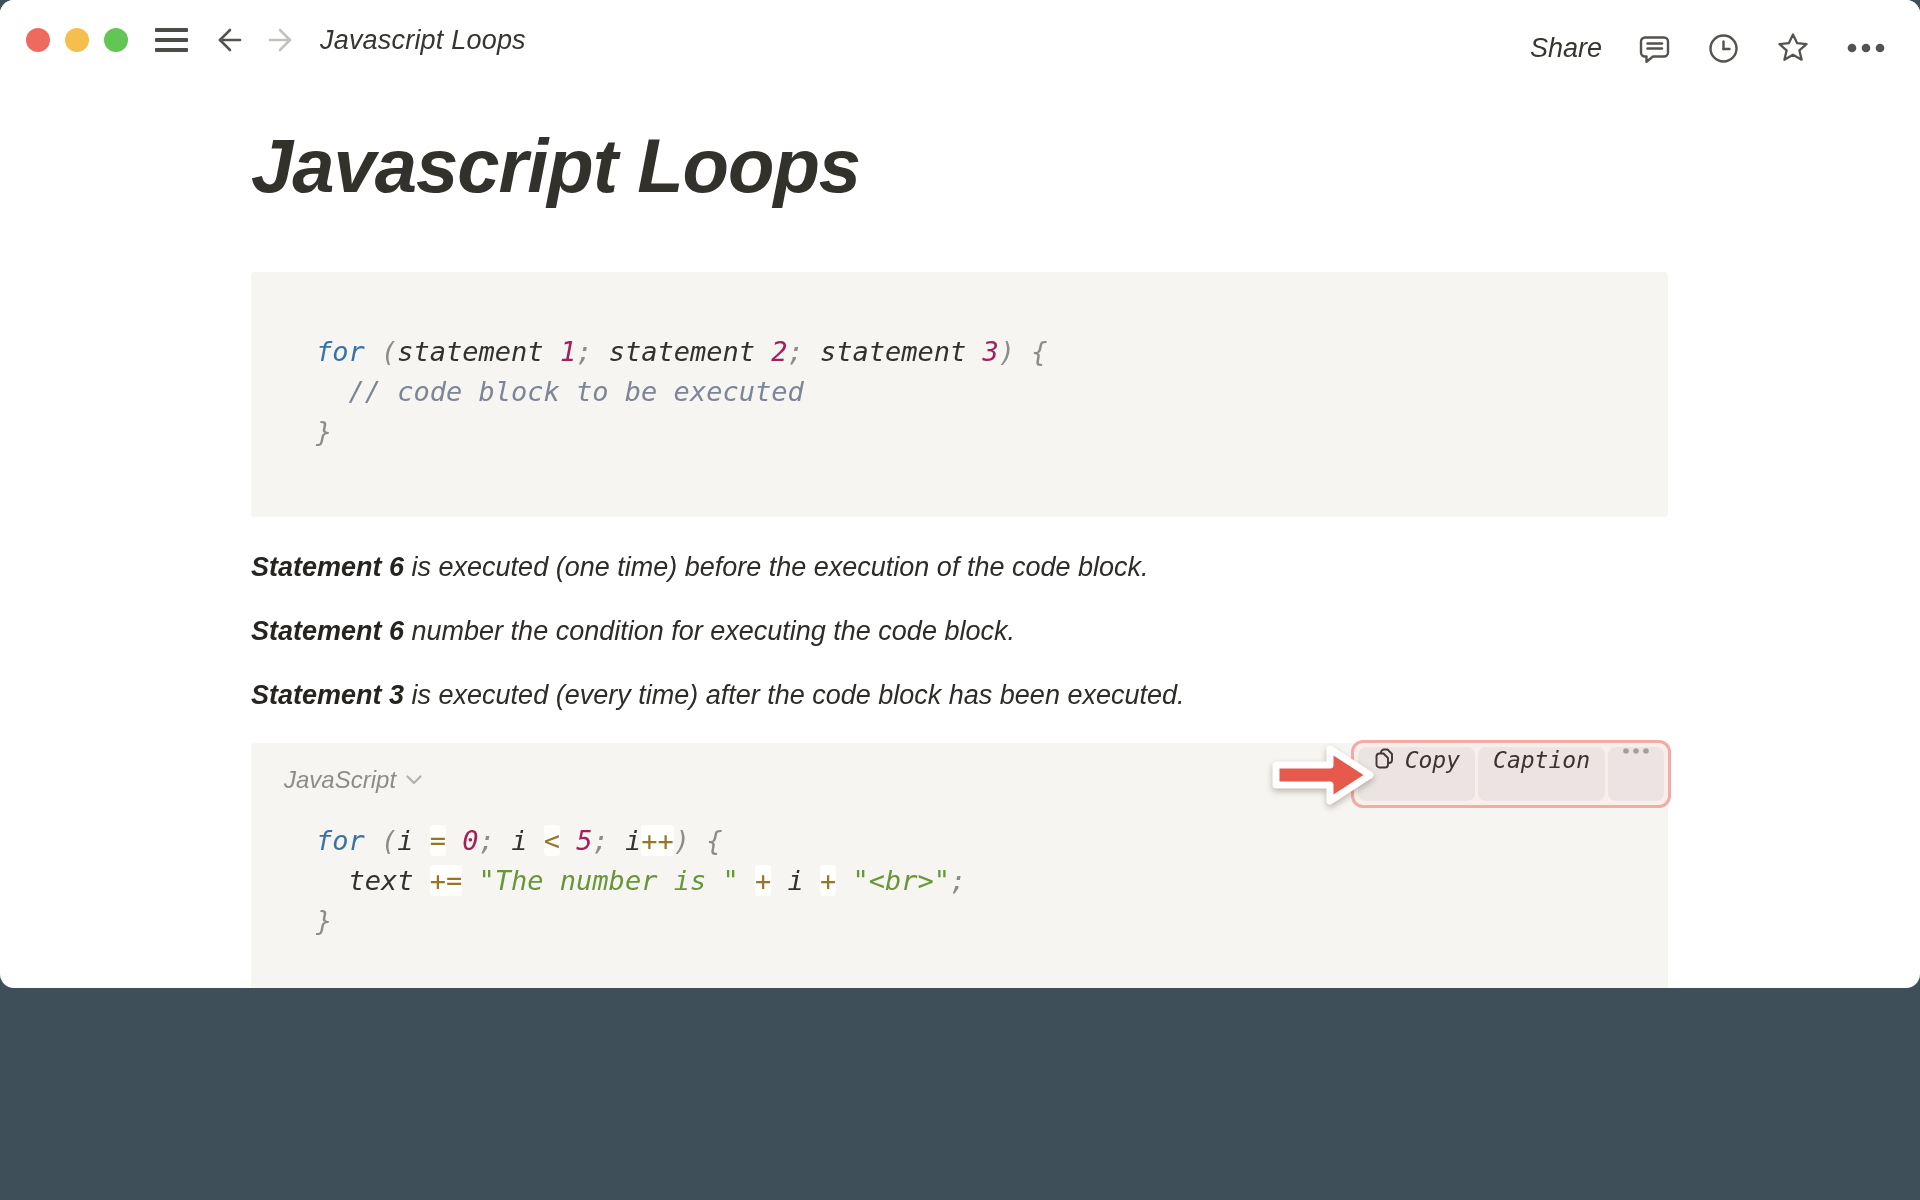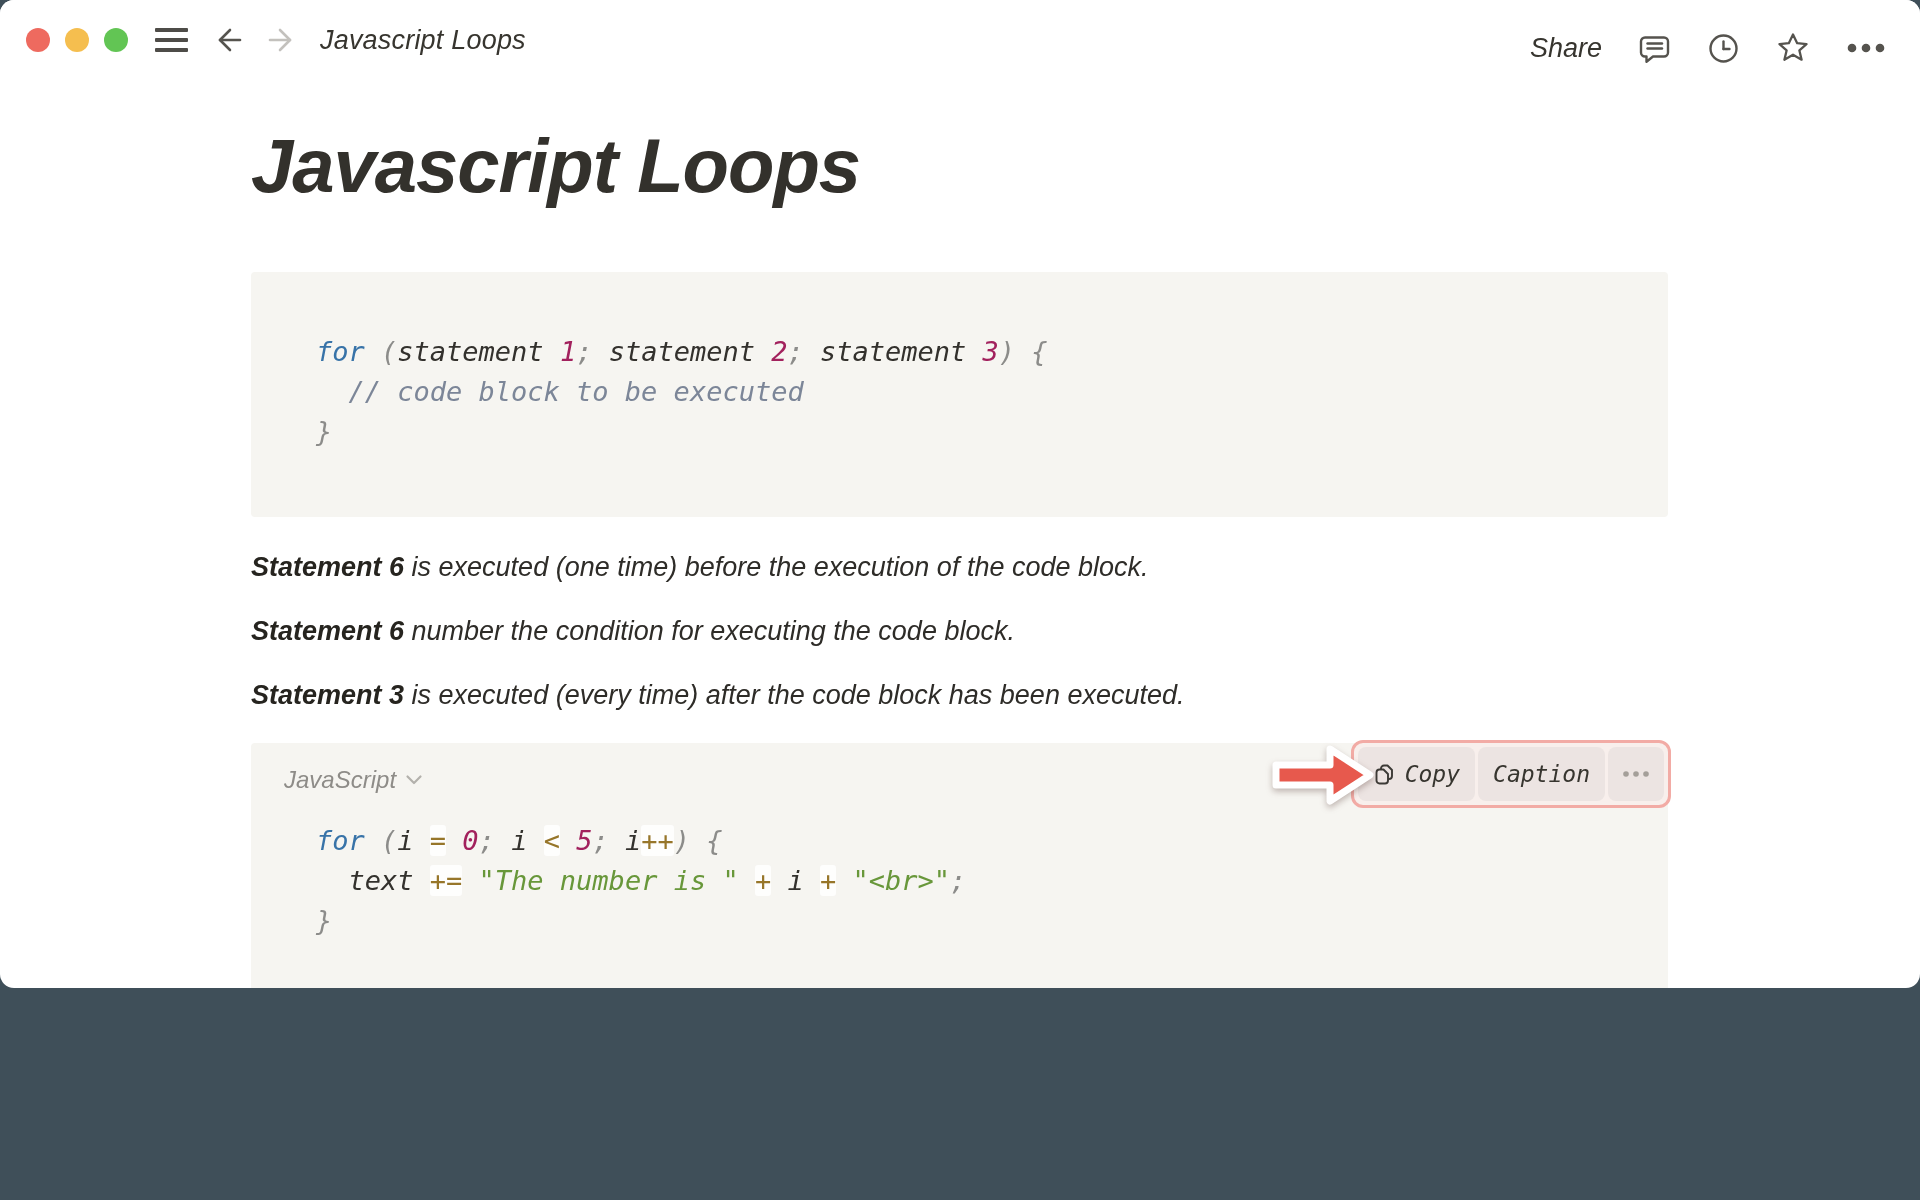--- a/index.html
+++ b/index.html
@@ -94,21 +94,21 @@
   .btn-group-highlight {
     position:absolute; top:-3px; right:-3px;
     border:3px solid var(--clr-highlight_border,#f2aba5);
     background:#f8efec;
     border-radius:12px;
     padding:4px;
     display:flex; gap:3px;
     z-index:2;
   }
   .cb2-btn {
-    display:flex; align-items:center; gap:9px;
+    display:flex; align-items:flex-start; gap:9px;
     height:54px; padding:0 15px;
     background:#ece4e2; border-radius:8px;
     font-size:23px; color:#37352f;
     cursor:pointer; white-space:nowrap;
   }
   .cb2-btn.dots-btn { padding:0 14px; }
 
   .annot-arrow {
     position:absolute; top:-2px; right:292px;
     z-index:3; pointer-events:none;

